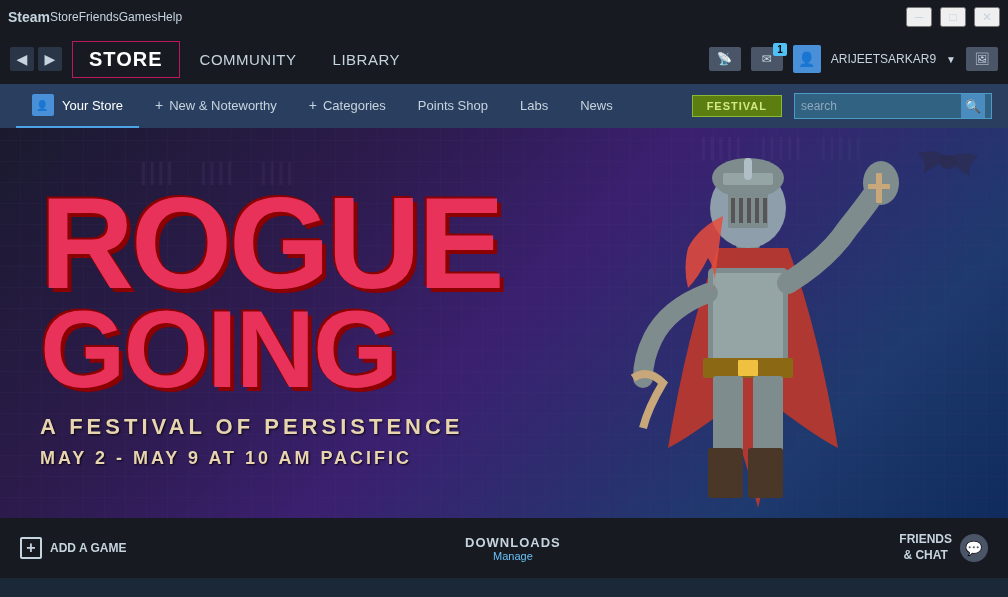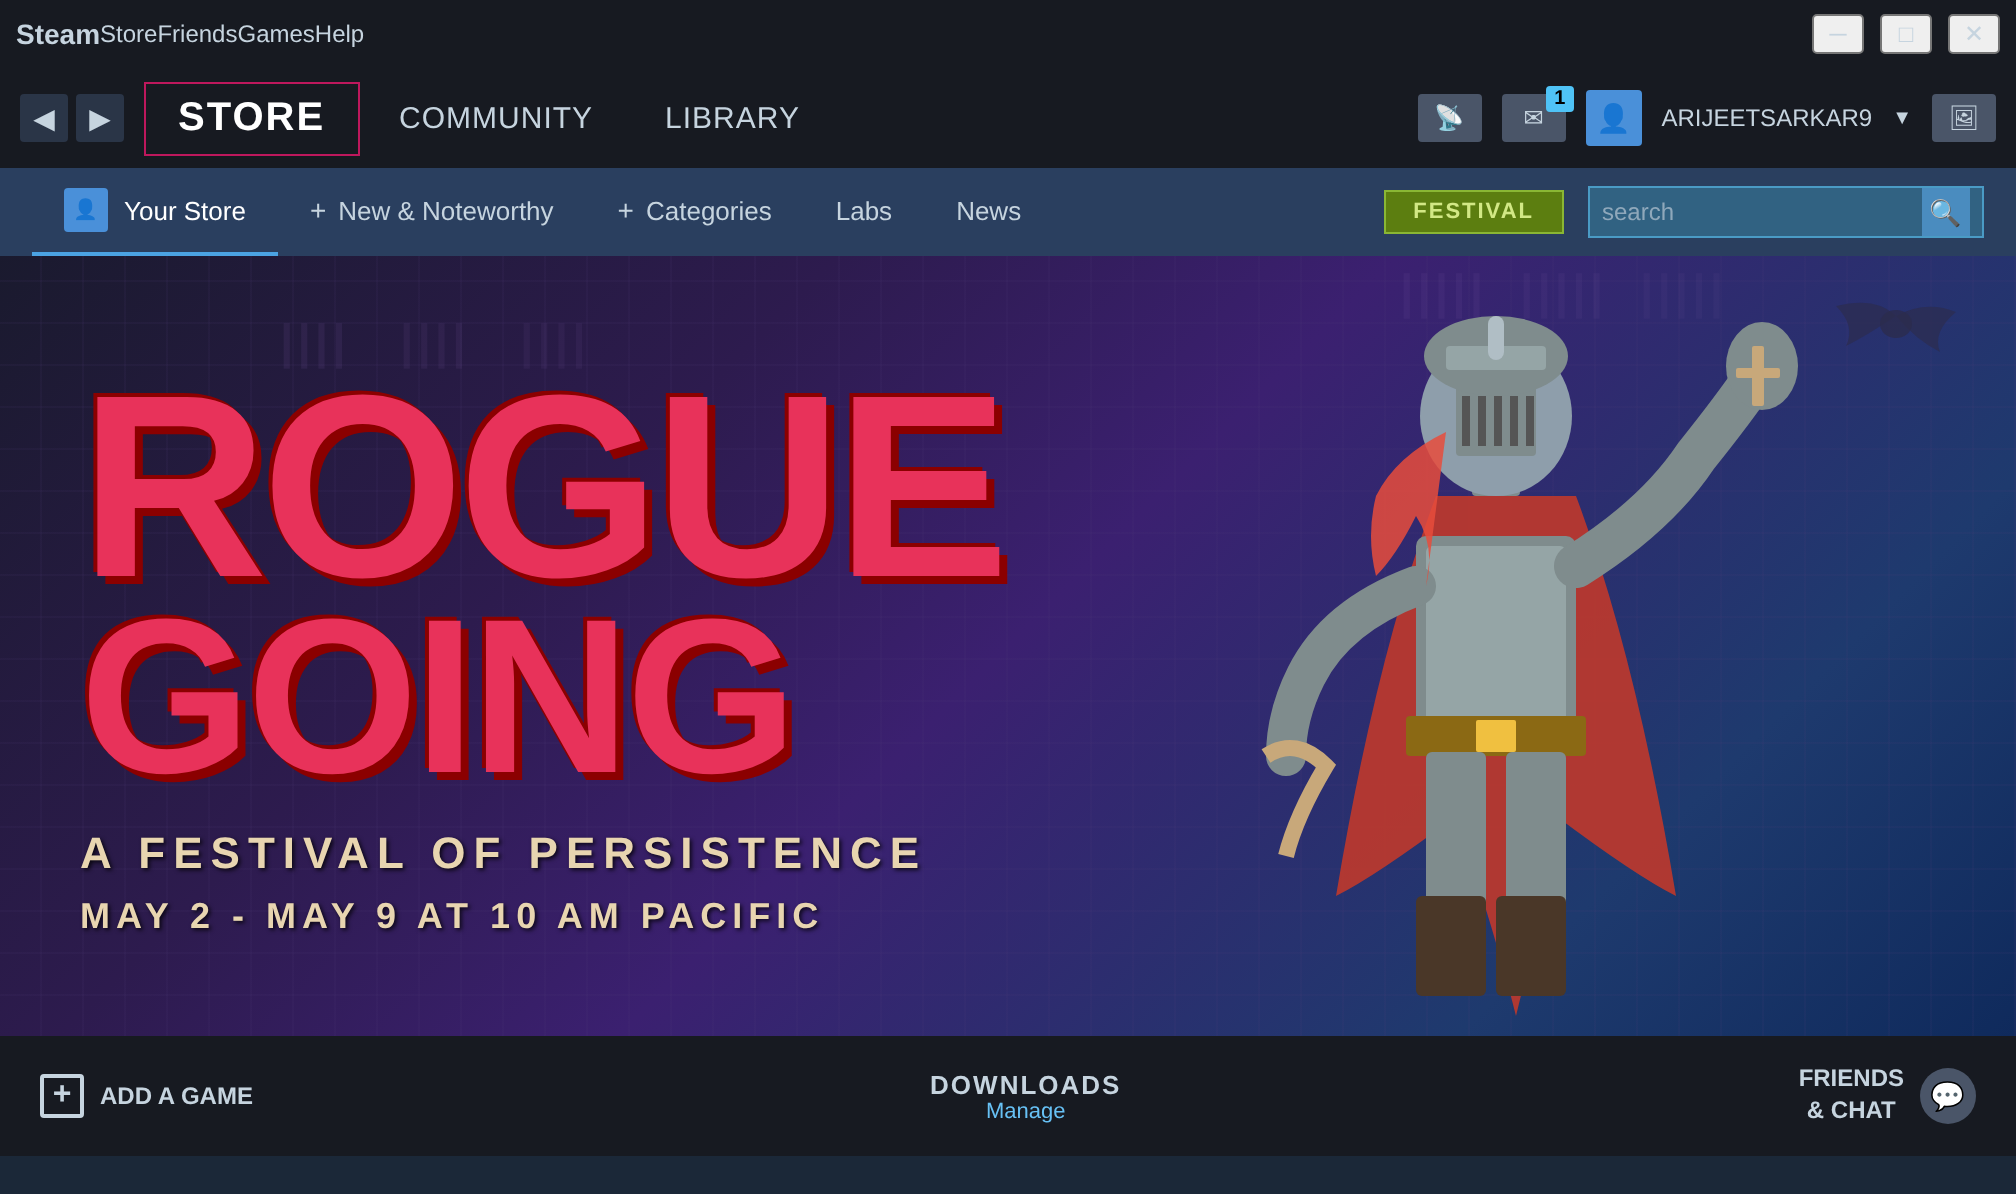--- a/index.html
+++ b/index.html
@@ -440,20 +440,23 @@
   </div>
   <div class="store-nav-item">
     <span class="store-nav-icon">+</span>
     <span>New &amp; Noteworthy</span>
   </div>
   <div class="store-nav-item">
     <span class="store-nav-icon">+</span>
     <span>Categories</span>
   </div>
   <div class="store-nav-item">
+    <span>Points Shop</span>
+  </div>
+  <div class="store-nav-item">
     <span>Labs</span>
   </div>
   <div class="store-nav-item">
     <span>News</span>
   </div>
   <button id="wishlist-btn">FESTIVAL</button>
   <div id="search-box">
     <input id="search-input" type="text" placeholder="search" style="">
     <button id="search-btn">🔍</button>
   </div>

